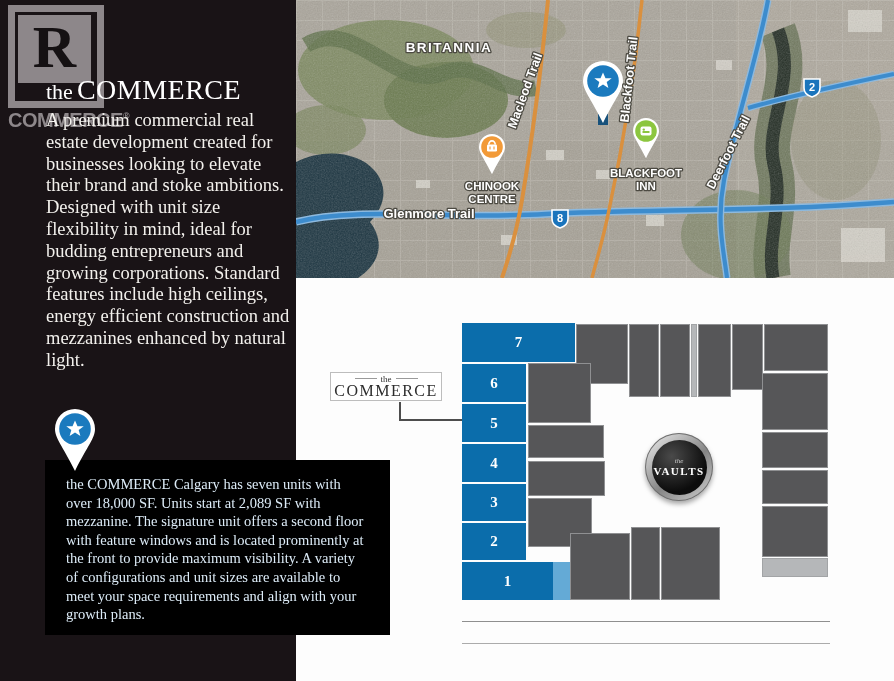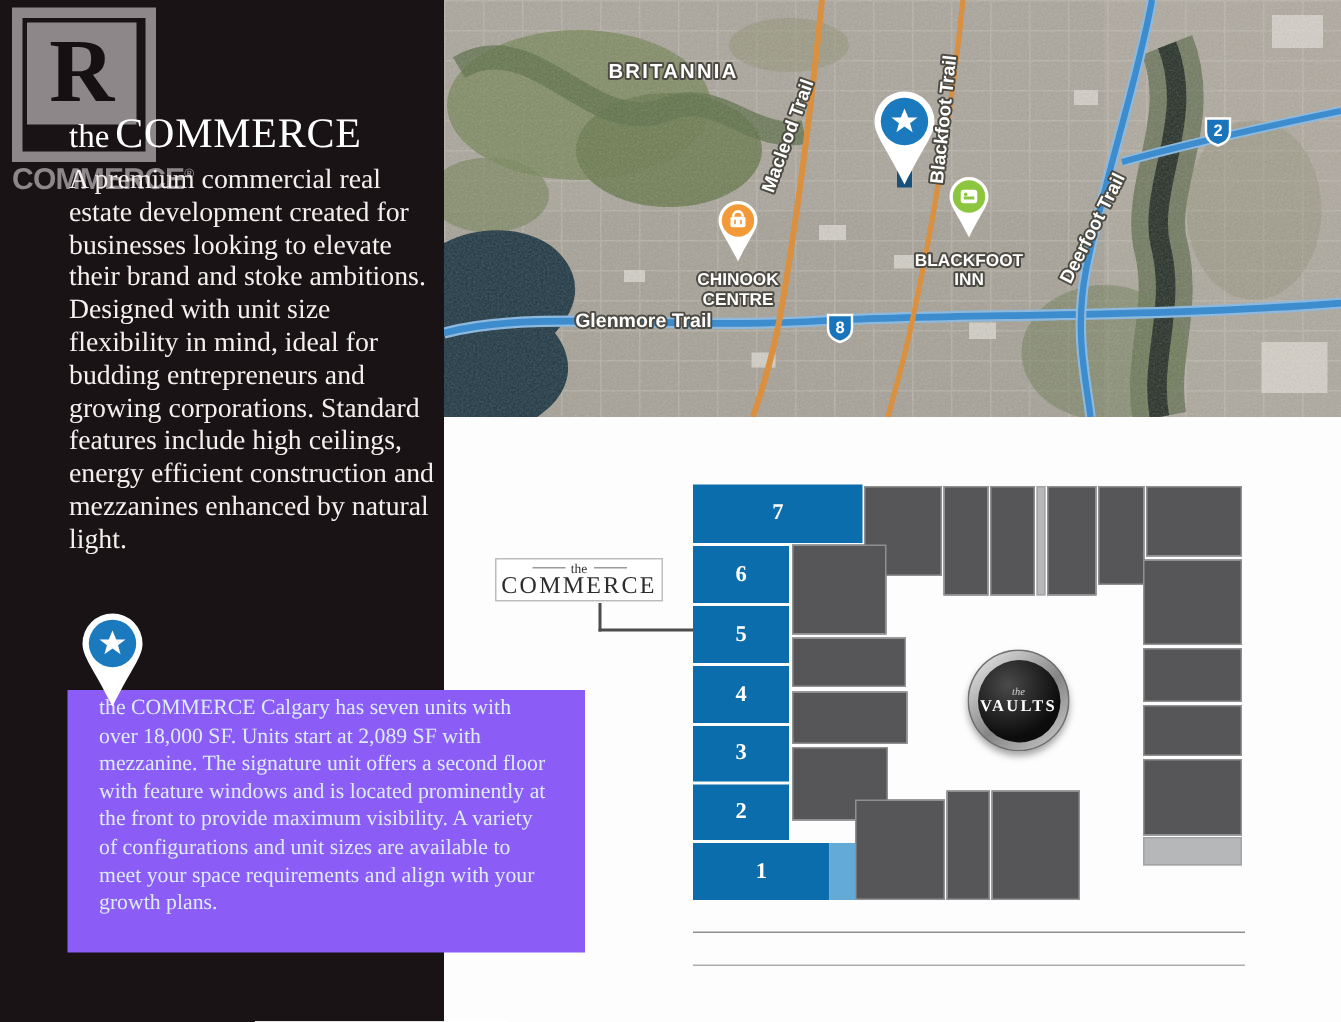--- a/index.html
+++ b/index.html
@@ -13,22 +13,22 @@
               display:flex;align-items:center;justify-content:center;}
   .logo-inner span{font:700 60px/1 "Liberation Serif",serif;color:#151113;transform:translateY(-2px);}
   .logo-word{margin-top:1px;font:700 20px "Liberation Sans",sans-serif;color:#8d878a;letter-spacing:-.5px;white-space:nowrap;}
   .logo-word sup{font-size:9px;}
   .title{position:absolute;left:46px;top:74px;color:#fff;z-index:3;white-space:nowrap;font-family:Liberation Serif, serif;}
   .t-pre{font-size:22px;}
   .t-main{font-size:28px;letter-spacing:.5px;}
   .desc{position:absolute;left:46px;top:110px;width:248px;font-size:18.5px;line-height:21.8px;
         color:#f3f1ed;z-index:3;font-family:Liberation Serif, serif;}
   .left-pin{position:absolute;left:53px;top:408px;z-index:6;}
-  .info-box{position:absolute;left:45px;top:460px;width:345px;height:175px;background:#8b5cf6;z-index:5;
-            box-sizing:border-box;padding:3px 20px 0 21px;font-size:14.5px;line-height:18.6px;color:#ddecf8;}
+  .info-box{position:absolute;left:45px;top:460px;width:345px;height:175px;background:#000000;z-index:5;
+            box-sizing:border-box;padding:15px 20px 0 21px;font-size:14.5px;line-height:18.6px;color:#ddecf8;}
   
   .map-wrap{position:absolute;left:296px;top:0;width:598px;height:278px;}
   
   .unit{position:absolute;background:#0b6dab;color:#fff;display:flex;align-items:center;justify-content:center;
         font:700 15px "Liberation Serif",serif;}
   .unit-light{position:absolute;background:#64aad6;}
   .bldg{position:absolute;background:#565658;border:1px solid #8f9092;box-sizing:border-box;}
   .bldg-light{position:absolute;background:#b5b7b9;border:1px solid #a2a4a6;box-sizing:border-box;}
   .plan-logo{position:absolute;left:330px;top:372px;width:112px;height:29px;background:#fff;
              border:1px solid #bdbdbd;box-sizing:border-box;display:flex;flex-direction:column;

